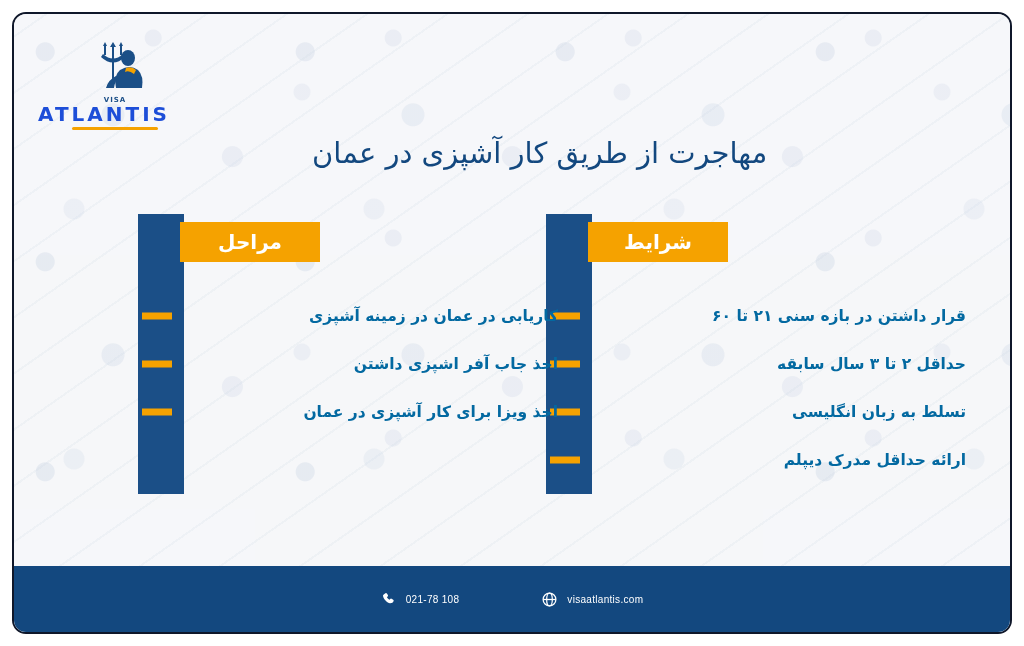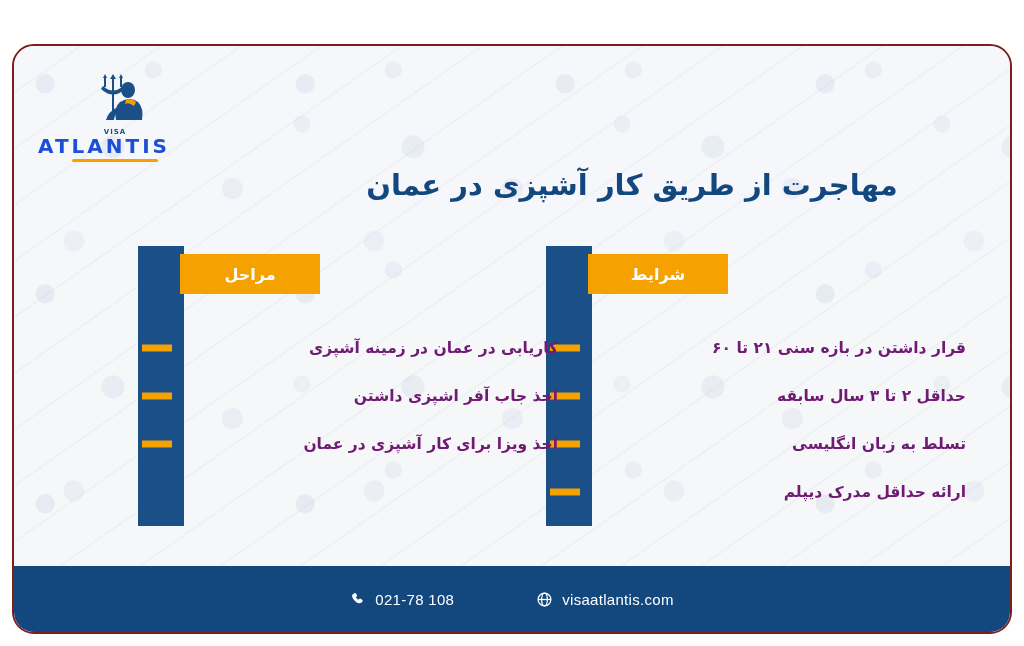--- a/index.html
+++ b/index.html
@@ -22,26 +22,25 @@
     box-sizing: border-box;
   }
 
   
   .frame {
     position: absolute;
     left: 12px;
     top: 12px;
     right: 12px;
     bottom: 12px;
-    border: 2px solid #7f1d1d;
-    border-radius: 22px;
+    border: 2px solid #0f172a;
+    border-radius: 14px;
     box-sizing: border-box;
     overflow: hidden;
     background: #f7f8fa;
-    margin-top: 32px;
   }
 
   
   .pattern {
     position: absolute;
     inset: 0;
     background-color: #f6f7f9;
     background-image:
       radial-gradient(circle at 12% 18%, rgba(200,212,228,0.40) 0 9px, rgba(0,0,0,0) 10px),
       radial-gradient(circle at 33% 42%, rgba(200,212,228,0.34) 0 11px, rgba(0,0,0,0) 12px),
@@ -96,24 +95,24 @@
     margin: 3px auto 0;
     border-radius: 2px;
   }
 
   
   .title {
     position: absolute;
     right: 58px;
     top: 118px;
     width: 640px;
-    text-align: center;
+    text-align: left;
     direction: rtl;
     font-size: 29px;
-    font-weight: bold;
+    font-weight: normal;
     color: #13487f;
     letter-spacing: 0px;
     line-height: 1.5;
     z-index: 5;
   }
 
   
   .columns {
     position: absolute;
     top: 200px;
@@ -144,21 +143,21 @@
 
   .bar-header {
     position: absolute;
     top: 8px;
     left: 42px;
     width: 140px;
     height: 40px;
     background: #f5a200;
     color: #ffffff;
     font-weight: bold;
-    font-size: 16px;
+    font-size: 20px;
     display: flex;
     align-items: center;
     justify-content: center;
     letter-spacing: 0.5px;
   }
 
   .items {
     position: absolute;
     top: 78px;
     left: 0;
@@ -169,21 +168,21 @@
     height: 48px;
     display: flex;
     align-items: center;
     justify-content: flex-start;
     direction: rtl;
     padding-right: 0;
   }
   .item-text {
     font-size: 15.5px;
     font-weight: bold;
-    color: #701a75;
+    color: #0369a1;
     white-space: nowrap;
     margin-right: 0;
     text-align: right;
     width: 100%;
     padding-left: 62px;
     box-sizing: border-box;
     direction: rtl;
   }
   .tick {
     position: absolute;
@@ -207,21 +206,21 @@
     align-items: center;
     justify-content: center;
     gap: 82px;
     color: #ffffff;
     z-index: 6;
   }
   .footer-item {
     display: flex;
     align-items: center;
     gap: 9px;
-    font-size: 15px;
+    font-size: 10px;
     direction: ltr;
     letter-spacing: 0.3px;
     font-family: "Liberation Sans", sans-serif;
   }
   .footer-item svg { display: block; }
 </style>
 </head>
 <body>
 
 <div class="poster">

